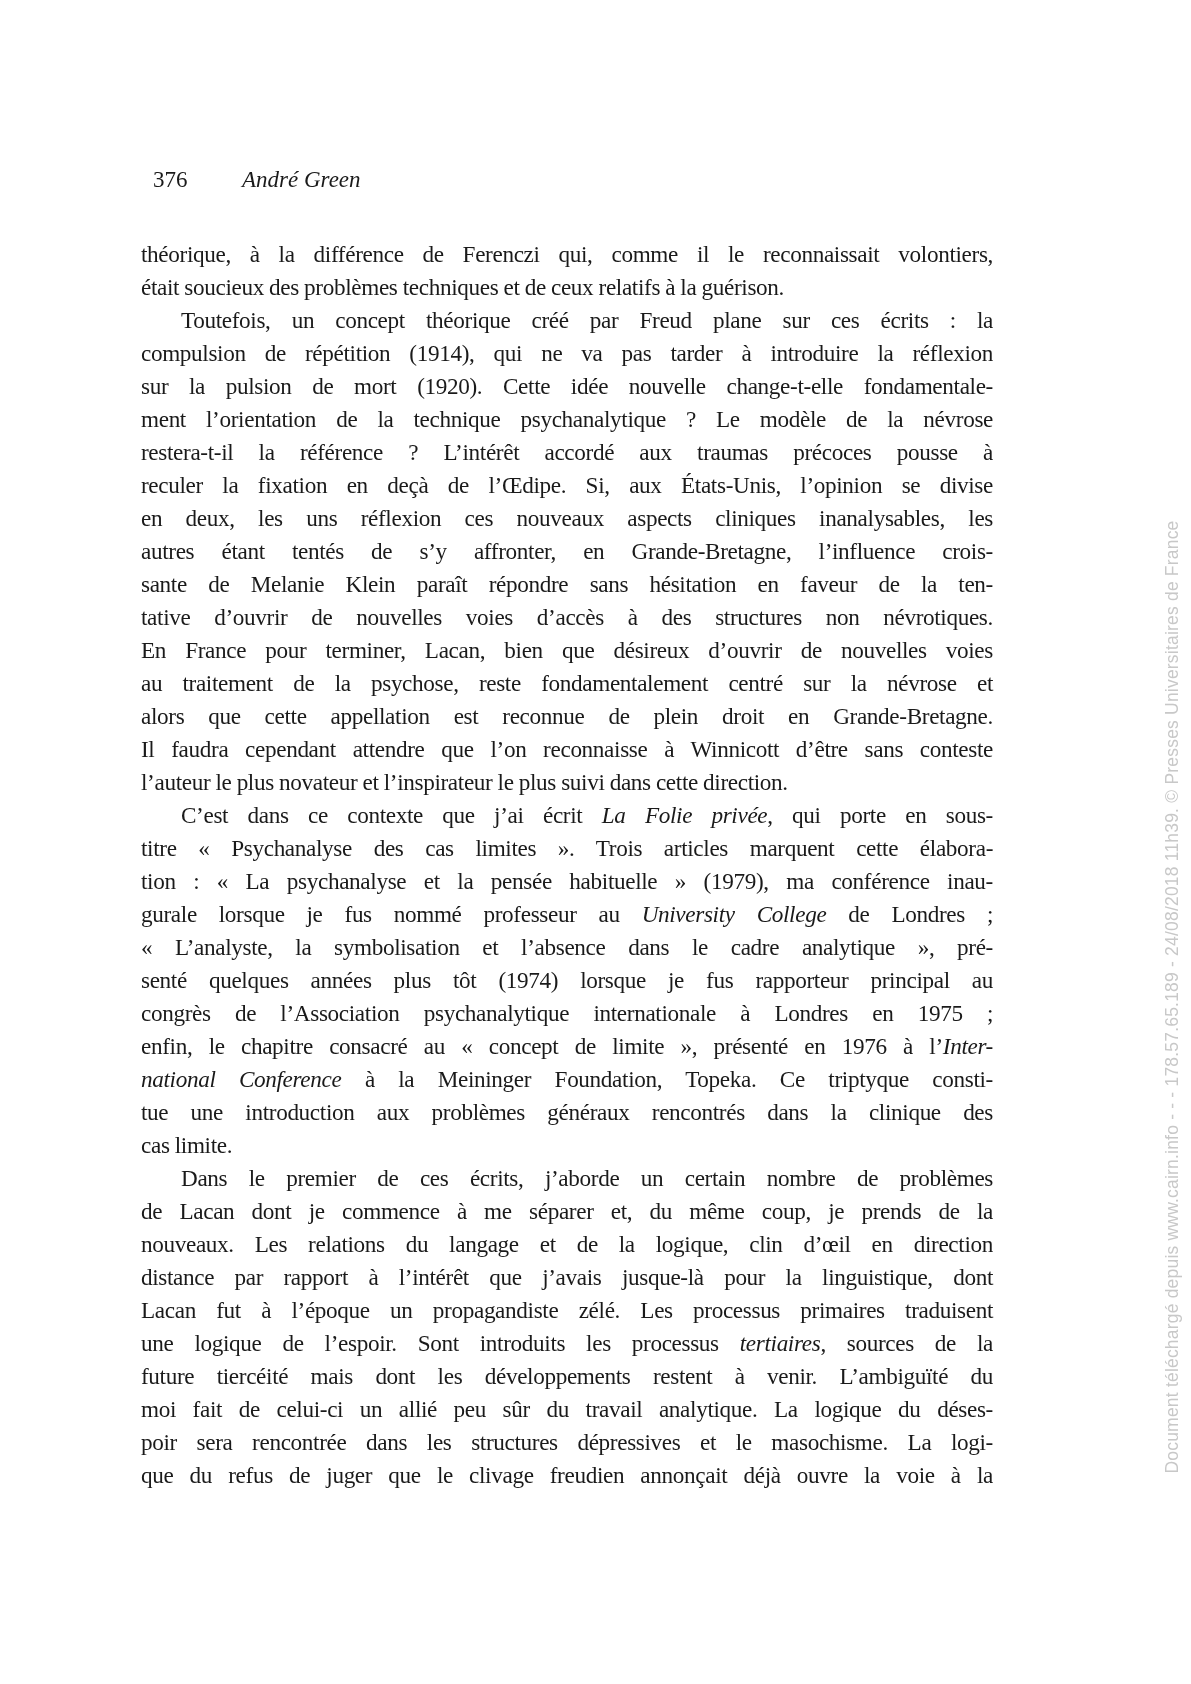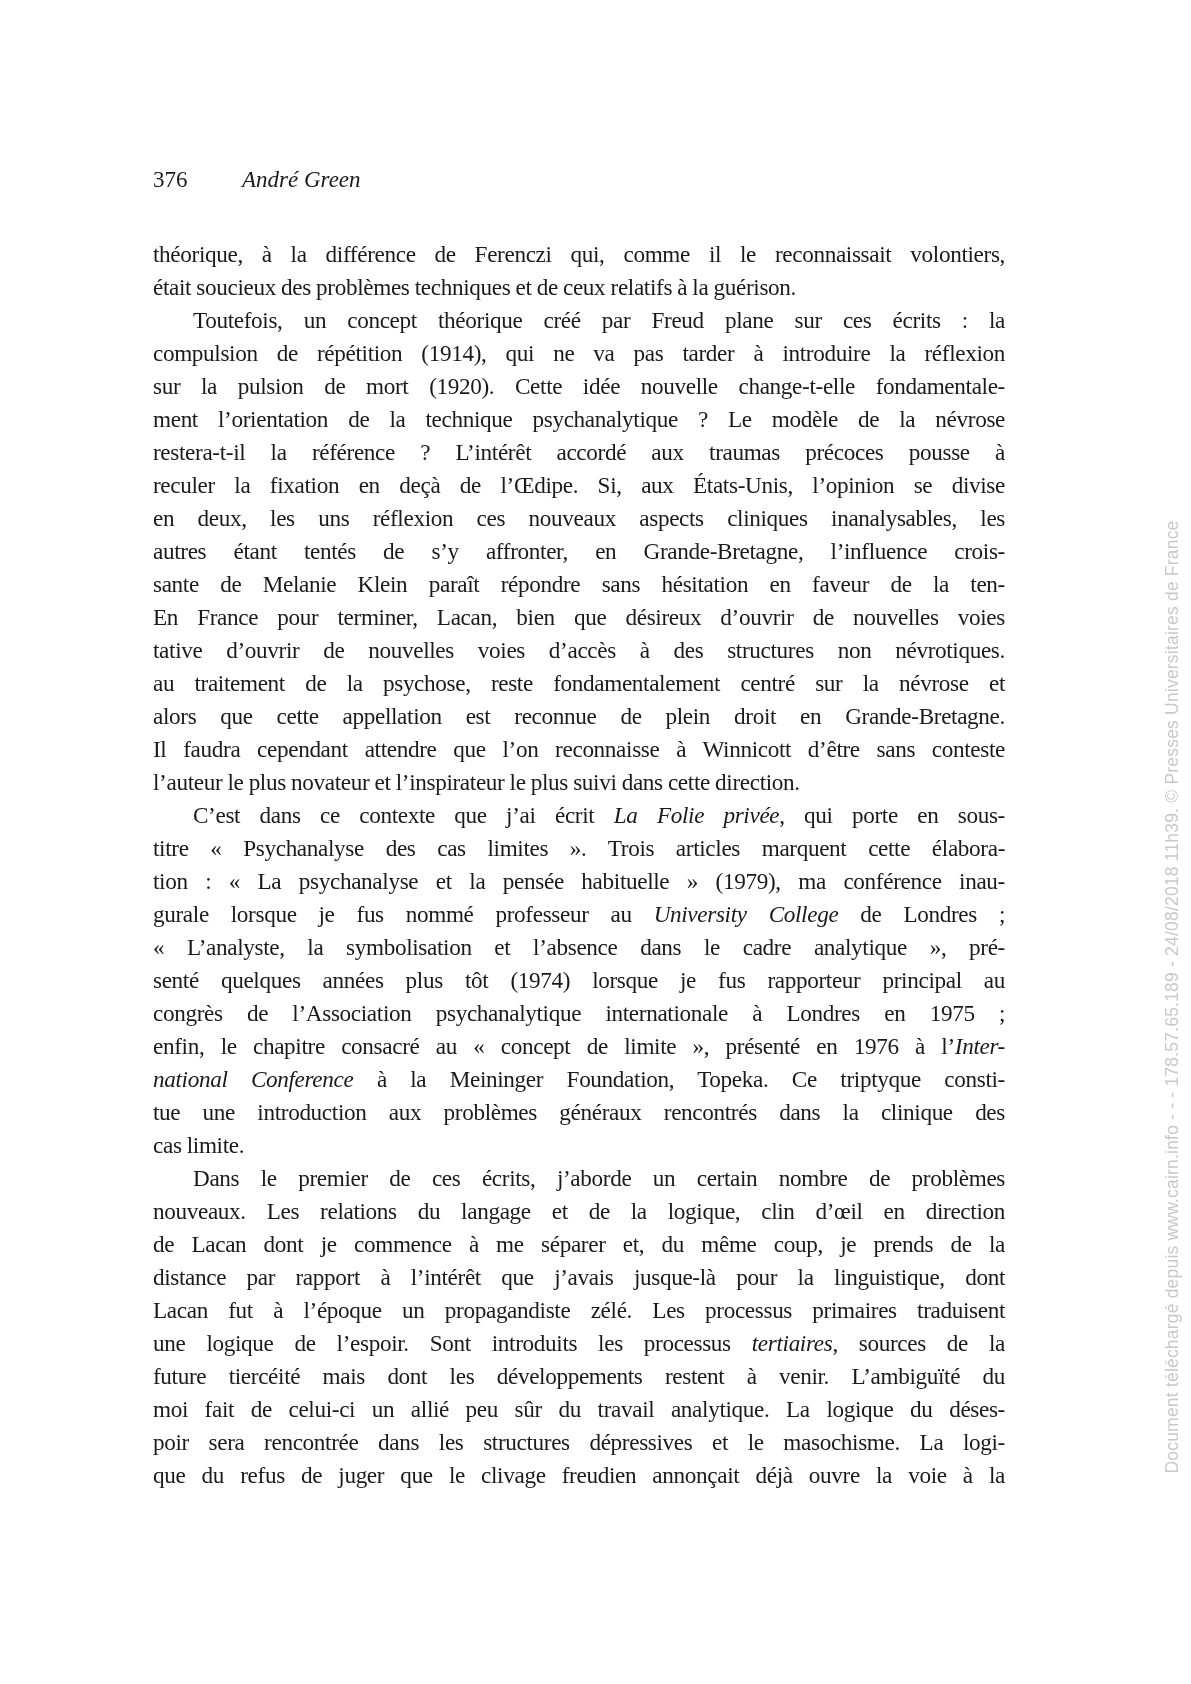--- a/index.html
+++ b/index.html
@@ -9,21 +9,21 @@
     background: #ffffff; color: #1a1a1a;
     font-family: "Liberation Serif", "DejaVu Serif", serif;
   }
   .running-head {
     position: absolute; left: 153px; top: 165px; height: 30px;
     font-size: 23px; line-height: 30px; white-space: nowrap;
   }
   .running-head .folio { display: inline-block; width: 89px; }
   .running-head .author { font-style: italic; }
   .body-text {
-    position: absolute; left: 153px; top: 238px; width: 852px;
+    position: absolute; left: 141px; top: 238px; width: 852px;
     font-size: 23.2px; line-height: 33px;
     text-align: justify; hyphens: manual;
     letter-spacing: -0.35px; word-spacing: -0.3px;
   }
   .line { display: block; text-align: justify; text-align-last: justify; white-space: nowrap; overflow: visible; }
   .line.last { text-align-last: left; }
   .line .it { font-style: italic; margin-top: 35px; }
   .indent { display: inline-block; width: 40px; }
   .watermark {
     position: absolute; left: 1172px; top: 997px;
@@ -49,44 +49,44 @@
       <div>
         <span class="line"><span class="indent"></span><span>Toutefois, un concept théorique créé par Freud plane sur ces écrits : la</span></span>
         <span class="line"><span>compulsion de répétition (1914), qui ne va pas tarder à introduire la réflexion</span></span>
         <span class="line"><span>sur la pulsion de mort (1920). Cette idée nouvelle change-t-elle fondamentale-</span></span>
         <span class="line"><span>ment l’orientation de la technique psychanalytique ? Le modèle de la névrose</span></span>
         <span class="line"><span>restera-t-il la référence ? L’intérêt accordé aux traumas précoces pousse à</span></span>
         <span class="line"><span>reculer la fixation en deçà de l’Œdipe. Si, aux États-Unis, l’opinion se divise</span></span>
         <span class="line"><span>en deux, les uns réflexion ces nouveaux aspects cliniques inanalysables, les</span></span>
         <span class="line"><span>autres étant tentés de s’y affronter, en Grande-Bretagne, l’influence crois-</span></span>
         <span class="line"><span>sante de Melanie Klein paraît répondre sans hésitation en faveur de la ten-</span></span>
+        <span class="line"><span>tative d’ouvrir de nouvelles voies d’accès à des structures non névrotiques.</span></span>
         <span class="line"><span>En France pour terminer, Lacan, bien que désireux d’ouvrir de nouvelles voies</span></span>
-        <span class="line"><span>tative d’ouvrir de nouvelles voies d’accès à des structures non névrotiques.</span></span>
         <span class="line"><span>au traitement de la psychose, reste fondamentalement centré sur la névrose et</span></span>
         <span class="line"><span>alors que cette appellation est reconnue de plein droit en Grande-Bretagne.</span></span>
         <span class="line"><span>Il faudra cependant attendre que l’on reconnaisse à Winnicott d’être sans conteste</span></span>
         <span class="line last"><span>l’auteur le plus novateur et l’inspirateur le plus suivi dans cette direction.</span></span>
       </div>
       <div>
         <span class="line"><span class="indent"></span><span>C’est dans ce contexte que j’ai écrit </span><span class="it">La Folie privée</span><span>, qui porte en sous-</span></span>
         <span class="line"><span>titre « Psychanalyse des cas limites ». Trois articles marquent cette élabora-</span></span>
         <span class="line"><span>tion : « La psychanalyse et la pensée habituelle » (1979), ma conférence inau-</span></span>
         <span class="line"><span>gurale lorsque je fus nommé professeur au </span><span class="it">University College</span><span> de Londres ;</span></span>
         <span class="line"><span>« L’analyste, la symbolisation et l’absence dans le cadre analytique », pré-</span></span>
         <span class="line"><span>senté quelques années plus tôt (1974) lorsque je fus rapporteur principal au</span></span>
         <span class="line"><span>congrès de l’Association psychanalytique internationale à Londres en 1975 ;</span></span>
         <span class="line"><span>enfin, le chapitre consacré au « concept de limite », présenté en 1976 à l’</span><span class="it">Inter-</span></span>
         <span class="line"><span class="it">national Conference</span><span> à la Meininger Foundation, Topeka. Ce triptyque consti-</span></span>
         <span class="line"><span>tue une introduction aux problèmes généraux rencontrés dans la clinique des</span></span>
         <span class="line last"><span>cas limite.</span></span>
       </div>
       <div>
         <span class="line"><span class="indent"></span><span>Dans le premier de ces écrits, j’aborde un certain nombre de problèmes</span></span>
+        <span class="line"><span>de Lacan dont je commence à me séparer et, du même coup, je prends de la</span></span>
         <span class="line"><span>nouveaux. Les relations du langage et de la logique, clin d’œil en direction</span></span>
-        <span class="line"><span>de Lacan dont je commence à me séparer et, du même coup, je prends de la</span></span>
         <span class="line"><span>distance par rapport à l’intérêt que j’avais jusque-là pour la linguistique, dont</span></span>
         <span class="line"><span>Lacan fut à l’époque un propagandiste zélé. Les processus primaires traduisent</span></span>
         <span class="line"><span>une logique de l’espoir. Sont introduits les processus </span><span class="it">tertiaires</span><span>, sources de la</span></span>
         <span class="line"><span>future tiercéité mais dont les développements restent à venir. L’ambiguïté du</span></span>
         <span class="line"><span>moi fait de celui-ci un allié peu sûr du travail analytique. La logique du déses-</span></span>
         <span class="line"><span>poir sera rencontrée dans les structures dépressives et le masochisme. La logi-</span></span>
         <span class="line"><span>que du refus de juger que le clivage freudien annonçait déjà ouvre la voie à la</span></span>
       </div>
     </div>
 

